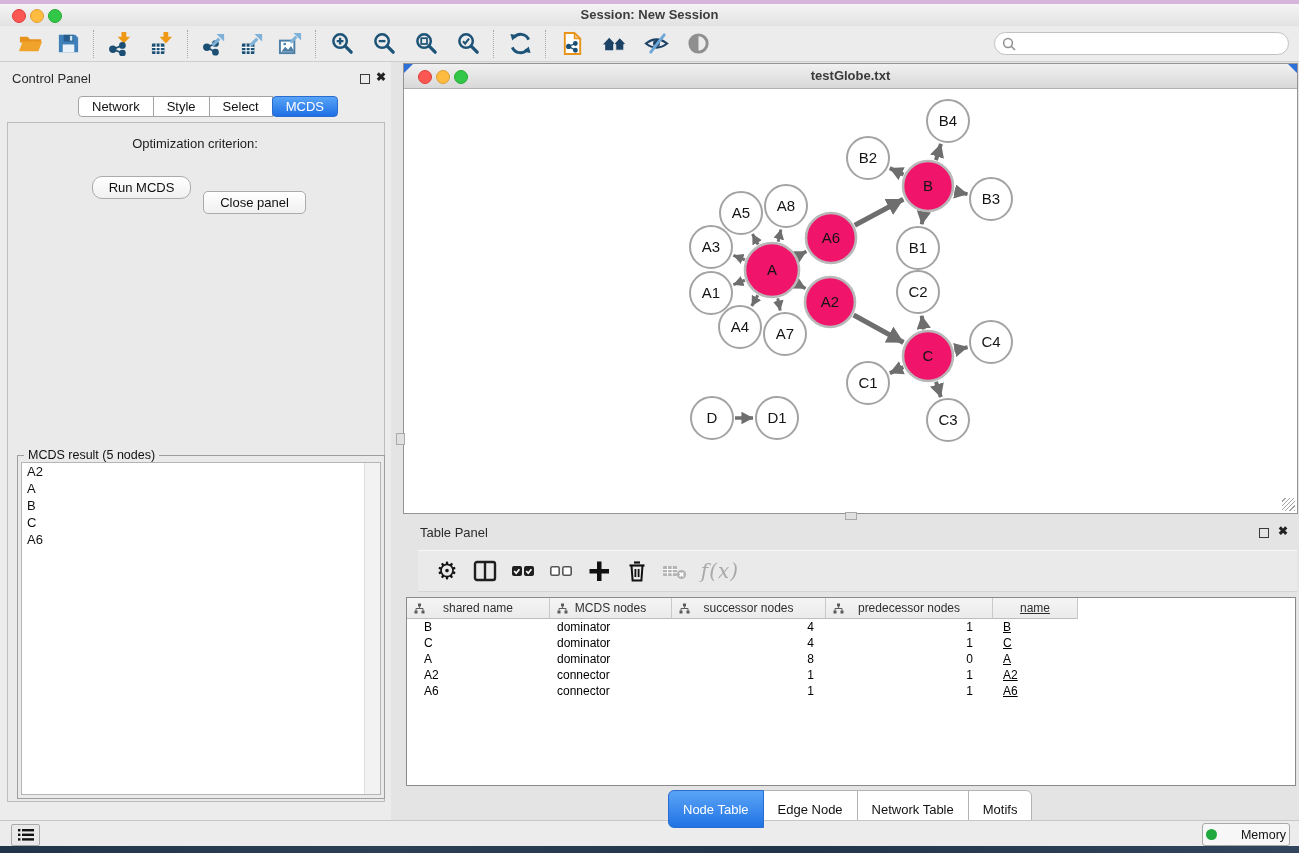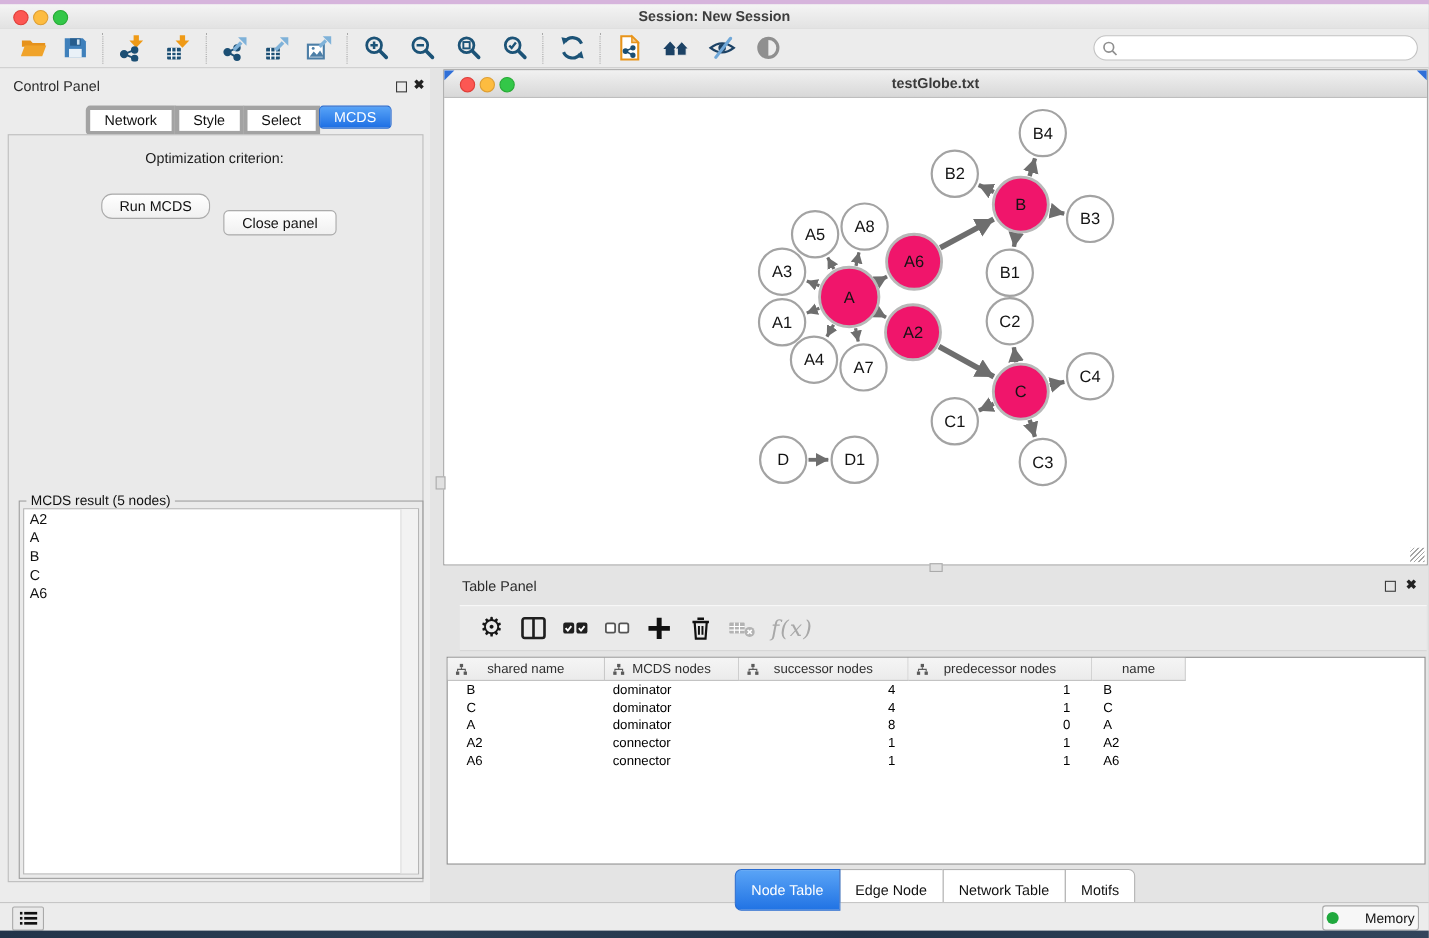--- a/index.html
+++ b/index.html
@@ -27,21 +27,21 @@
   .tsep{flex:none;width:1px;height:28px;border-left:1px dotted #a8a8a8;margin:0 9px;}
   .gap6{margin-left:6px;} .gap10{margin-left:10px;}
   .searchbox{margin-left:auto;margin-right:10px;width:295px;height:23px;border:1px solid #c2c2c2;
     border-radius:12px;background:#fff;display:flex;align-items:center;padding-left:7px;box-sizing:border-box;}
   .searchbox input{border:none;outline:none;flex:1;font-size:13px;background:transparent;margin-left:5px;font-family:inherit;}
   
   .cp-title{left:12px;top:71px;font-size:13px;color:#2b2b2b;}
   .float-ic{left:360px;top:74px;width:8px;height:8px;border:1.6px solid #3a3a3a;}
   .close-ic{left:376px;top:70px;font-size:12px;font-weight:bold;color:#222;}
   .cp-tabs{left:78px;top:96px;display:flex;}
-  .cp-tab{height:19px;line-height:19px;padding:0 13px;background:#fff;border:4px solid #a3a3a3;
+  .cp-tab{height:19px;line-height:19px;padding:0 13px;background:#fff;border:1px solid #a3a3a3;
     font-size:13px;color:#111;margin-left:-1px;cursor:pointer;}
   .cp-tab:first-child{border-radius:4px 0 0 4px;margin-left:0;}
   .cp-tab.active{background:linear-gradient(#58a4f7,#1e6fe4);color:#fff;border:1px solid #2a6cd0;
     border-radius:4px;position:relative;z-index:2;}
   .cp-box{left:7px;top:122px;width:376px;height:678px;border:1px solid #bdbdbd;background:#eaeaea;}
   .opt-label{left:7px;top:136px;width:376px;text-align:center;font-size:13px;color:#1c1c1c;}
   .combo{left:43px;top:157px;width:313px;height:23px;background:#fff;border:1px solid #a9a9a9;
     border-radius:3px;box-sizing:border-box;display:flex;align-items:center;cursor:pointer;}
   .combo-text{flex:1;font-size:13px;padding-left:8px;color:#111;white-space:nowrap;overflow:hidden;}
   .combo-step{width:19px;height:19px;margin-right:1px;border-radius:3px;
@@ -82,21 +82,21 @@
   .gear-glyph{font-size:24px;color:#161616;line-height:1;}
   .fx{font-family:"DejaVu Serif",serif;font-style:italic;font-size:20px;color:#a8a8a8;letter-spacing:1px;}
   .tbl{left:406px;top:597px;width:890px;height:189px;background:#fff;border:1px solid #8a8a8a;box-sizing:border-box;}
   .tbl-head{display:flex;height:21px;}
   .th{position:relative;background:linear-gradient(#f5f5f5,#ebebeb);border-right:1px solid #c9c9c9;
     border-bottom:1px solid #bdbdbd;font-size:12px;color:#2f2f2f;
     display:flex;align-items:center;justify-content:center;box-sizing:border-box;flex:none;}
   .th .attr-ic{position:absolute;left:7px;top:5px;}
   .tr{display:flex;height:16px;font-size:12px;color:#000;}
   .td{flex:none;box-sizing:border-box;white-space:nowrap;overflow:hidden;line-height:16px;}
-  .c0{width:143px;} .c1{width:122px;} .c2{width:154px;} .c3{width:167px;} .c4{width:85px;}
+  .c0{width:143px;} .c1{width:122px;} .c2{width:154px;} .c3{width:167px;} .c4{width:85px;text-decoration:underline;}
   .td.c0{padding-left:17px;} .td.c1{padding-left:7px;}
   .td.c2{text-align:right;padding-right:12px;} .td.c3{text-align:right;padding-right:20px;}
   .td.c4{padding-left:10px;}
   .bot-tabs{left:668px;top:790px;display:flex;height:22px;}
   .bt{background:#fff;border:1px solid #b3b3b3;margin-left:-1px;font-size:13px;color:#111;
     display:flex;align-items:center;justify-content:center;padding:18px 14px;cursor:pointer;}
   .bt:first-child{border-radius:6px 0 0 6px;margin-left:0;}
   .bt:last-child{border-radius:0 6px 6px 0;}
   .bt.active{background:linear-gradient(#5aa4f6,#2173e4);color:#fff;border-color:#2a6cd0;position:relative;z-index:2;}
   

